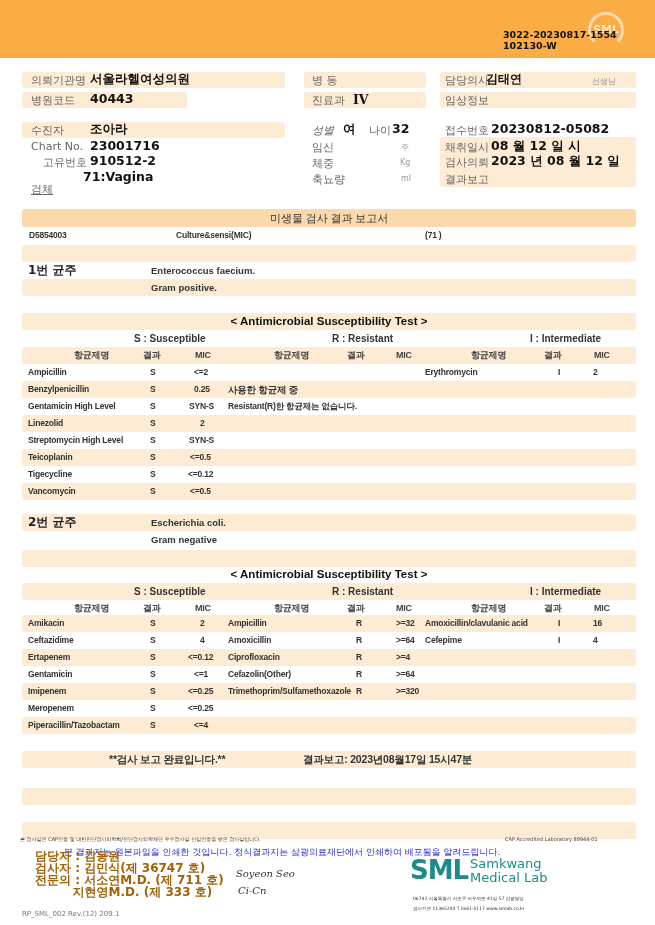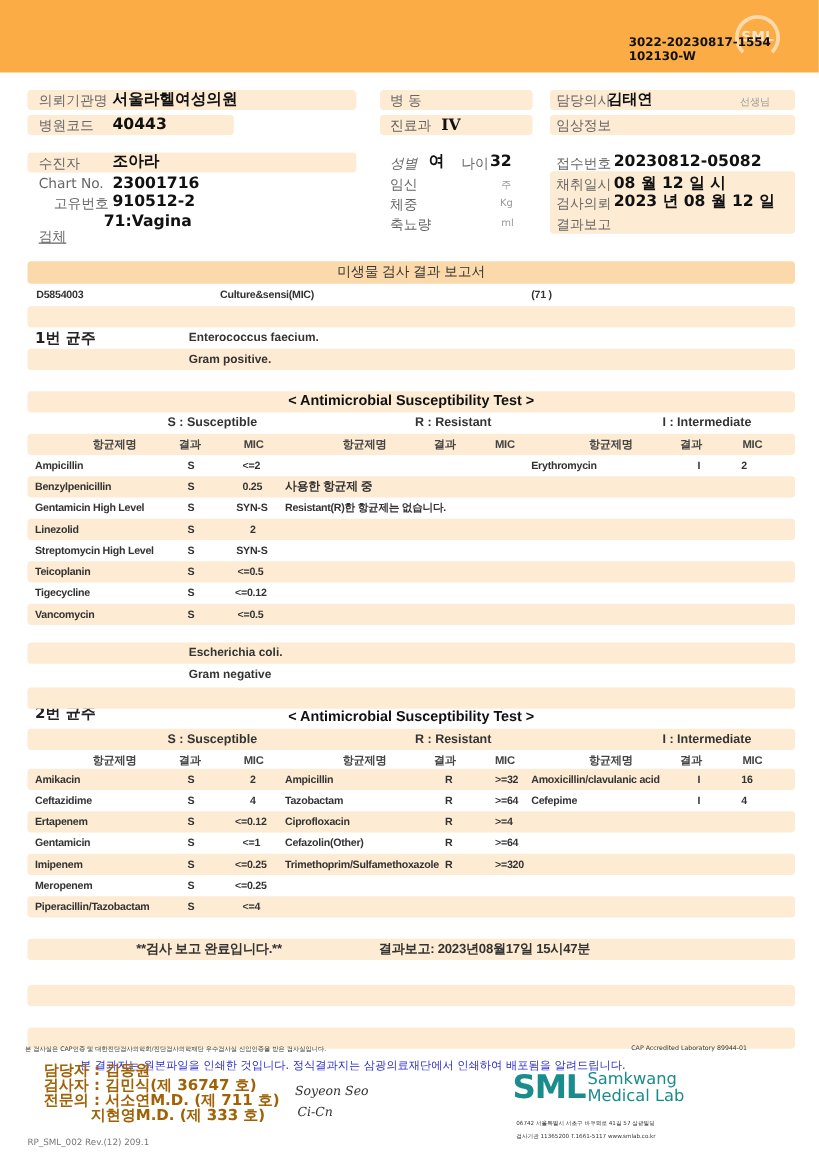--- a/index.html
+++ b/index.html
@@ -176,21 +176,21 @@
   <span class="cell" style="left:128px;">S</span>
   <span class="cell" style="left:166px;">&lt;=0.12</span>
 </div>
 <div class="row shade" style="top:483px;">
   <span class="cell" style="left:6px;">Vancomycin</span>
   <span class="cell" style="left:128px;">S</span>
   <span class="cell" style="left:168px;">&lt;=0.5</span>
 </div>
 
 <div class="row shade" style="top:514px;">
-  <span class="strain-lbl" style="left:6px;margin-top:48px;">2번 균주</span>
+  <span class="strain-lbl" style="left:6px;">2번 균주</span>
   <span class="strain-val" style="left:129px;">Escherichia coli.</span>
 </div>
 <div class="row" style="top:531px;">
   <span class="strain-val" style="left:129px;">Gram negative</span>
 </div>
 <div class="row shade" style="top:550px;"></div>
 
 <div class="ast-title" style="top:566px;">&lt; Antimicrobial Susceptibility Test &gt;</div>
 <div class="row shade" style="top:583px;">
   <span class="legend" style="left:112px;">S : Susceptible</span>
@@ -217,21 +217,21 @@
   <span class="cell" style="left:334px;">R</span>
   <span class="cell" style="left:374px;">&gt;=32</span>
   <span class="cell" style="left:403px;">Amoxicillin/clavulanic acid</span>
   <span class="cell" style="left:536px;">I</span>
   <span class="cell" style="left:571px;">16</span>
 </div>
 <div class="row" style="top:632px;">
   <span class="cell" style="left:6px;">Ceftazidime</span>
   <span class="cell" style="left:128px;">S</span>
   <span class="cell" style="left:178px;">4</span>
-  <span class="cell" style="left:206px;">Tazobactam</span>
+  <span class="cell" style="left:206px;">Amoxicillin</span>
   <span class="cell" style="left:334px;">R</span>
   <span class="cell" style="left:374px;">&gt;=64</span>
   <span class="cell" style="left:403px;">Cefepime</span>
   <span class="cell" style="left:536px;">I</span>
   <span class="cell" style="left:571px;">4</span>
 </div>
 <div class="row shade" style="top:649px;">
   <span class="cell" style="left:6px;">Ertapenem</span>
   <span class="cell" style="left:128px;">S</span>
   <span class="cell" style="left:166px;">&lt;=0.12</span>

